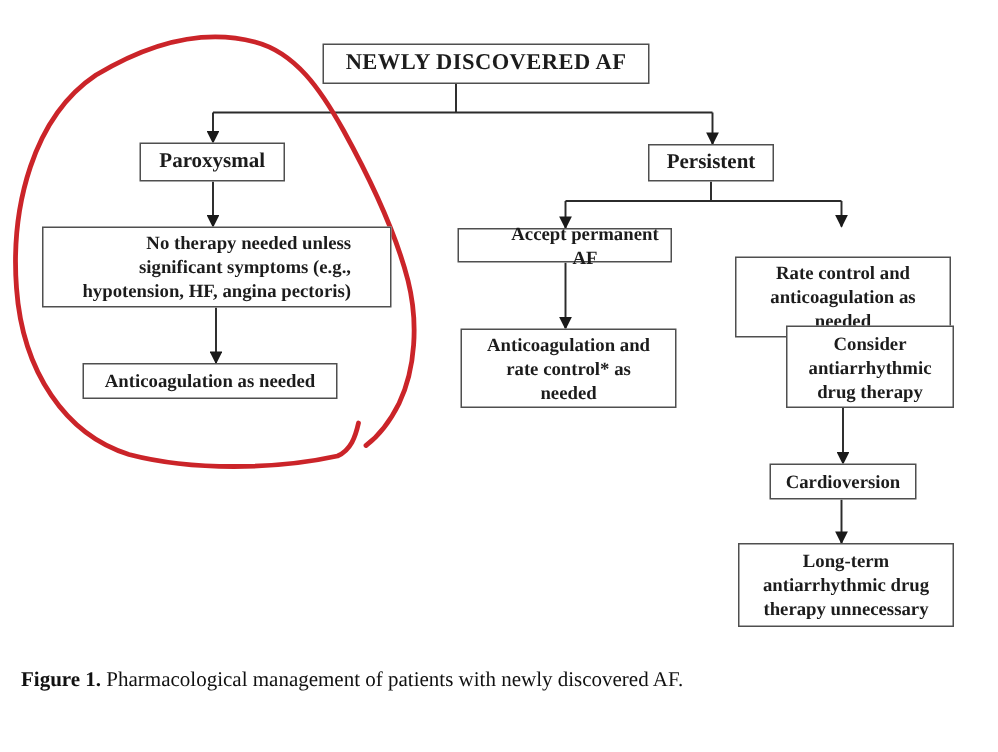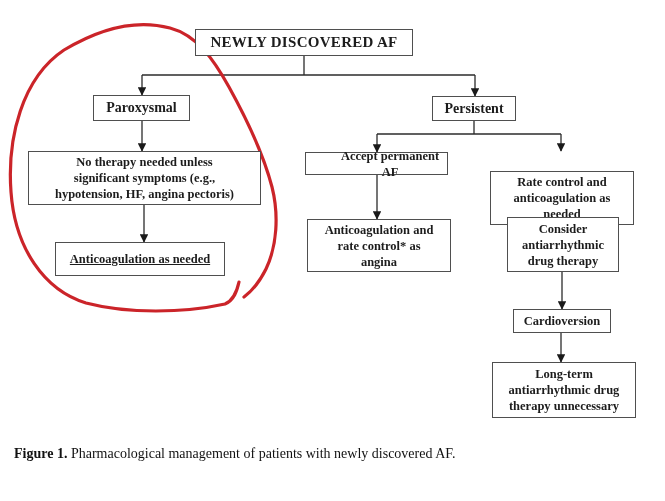--- a/index.html
+++ b/index.html
@@ -19,21 +19,21 @@
     color:#1c1c1c;
     font-weight:bold;
     display:flex;align-items:center;justify-content:center;
     text-align:center;
     font-size:12.5px;
     line-height:1.28;
     white-space:pre-line;
     padding:1px 3px;
   }
   .node.title{font-size:14px;}
-  .node.root{font-size:15px;letter-spacing:.3px;border-width:1.8px;}
+  .node.root{font-size:15px;letter-spacing:.3px;border-width:1.8px;margin-left:20px;}
   #caption{
     position:absolute;left:14px;top:438px;width:600px;
     font-size:14px;line-height:31px;color:#111;
   }
   #caption .cap-label{font-weight:bold;}
 </style>
 </head>
 <body>
 
 <div id="canvas">
@@ -71,37 +71,37 @@
          C 279,215 277,246 266,269
          C 259,283 252,291 244,297" fill="none" stroke="#cb2429" stroke-width="3.2" stroke-linecap="round" stroke-linejoin="round"></path>
   </svg>
 
   <div class="node root" style="left:195px;top:29px;width:218px;height:27px;">NEWLY DISCOVERED AF</div>
 
   <div class="node title" style="left:93px;top:95px;width:97px;height:26px;">Paroxysmal</div>
 
   <div class="node title" style="left:432px;top:96px;width:84px;height:25px;">Persistent</div>
 
-  <div class="node" style="left:28px;top:151px;width:233px;height:54px;">No therapy needed unless
+  <div class="node" style="left:28px;top:151px;width:233px;height:54px;text-align:right;">No therapy needed unless
 significant symptoms (e.g.,
 hypotension, HF, angina pectoris)</div>
 
-  <div class="node" style="left:55px;top:242px;width:170px;height:34px;text-decoration:underline;">Anticoagulation as needed</div>
+  <div class="node" style="left:55px;top:242px;width:170px;height:24px;">Anticoagulation as needed</div>
 
   <div class="node" style="left:305px;top:152px;width:143px;height:23px;padding-left:30px;">Accept permanent AF</div>
 
   <div class="node" style="left:490px;top:151px;width:144px;height:54px;margin-top:20px;">Rate control and
 anticoagulation as
 needed</div>
 
   <div class="node" style="left:307px;top:219px;width:144px;height:53px;">Anticoagulation and
 rate control* as
-angina</div>
+needed</div>
 
-  <div class="node" style="left:507px;top:217px;width:112px;height:55px;">Consider
+  <div class="node" style="left:524px;top:217px;width:112px;height:55px;">Consider
 antiarrhythmic
 drug therapy</div>
 
   <div class="node" style="left:513px;top:309px;width:98px;height:24px;">Cardioversion</div>
 
   <div class="node" style="left:492px;top:362px;width:144px;height:56px;">Long-term
 antiarrhythmic drug
 therapy unnecessary</div>
 
   <div id="caption">

